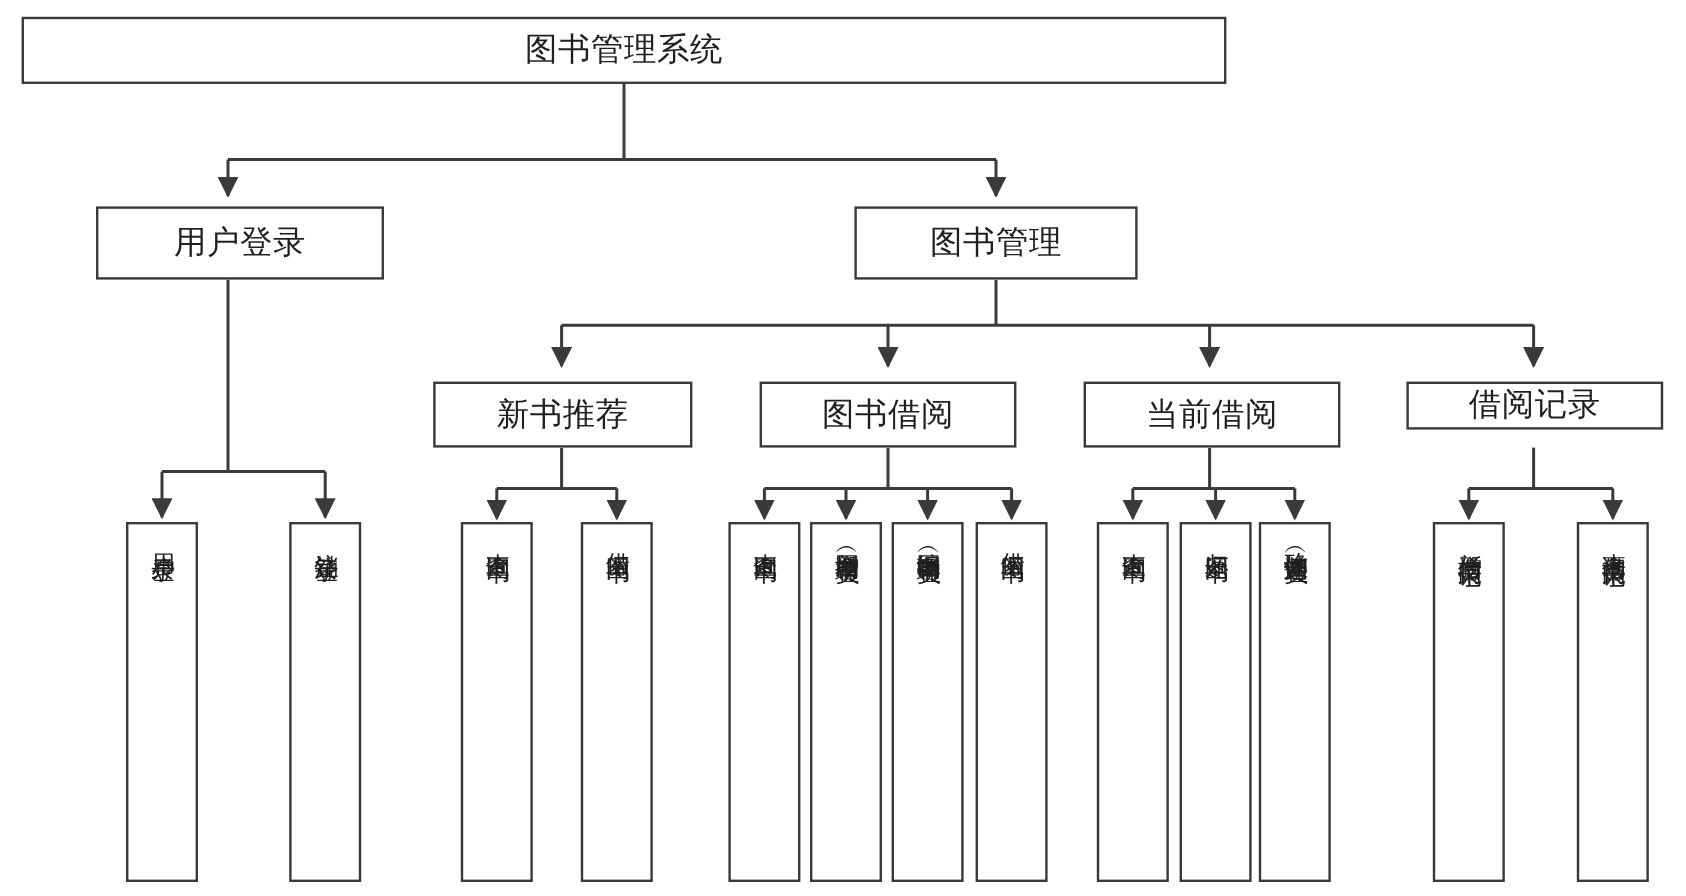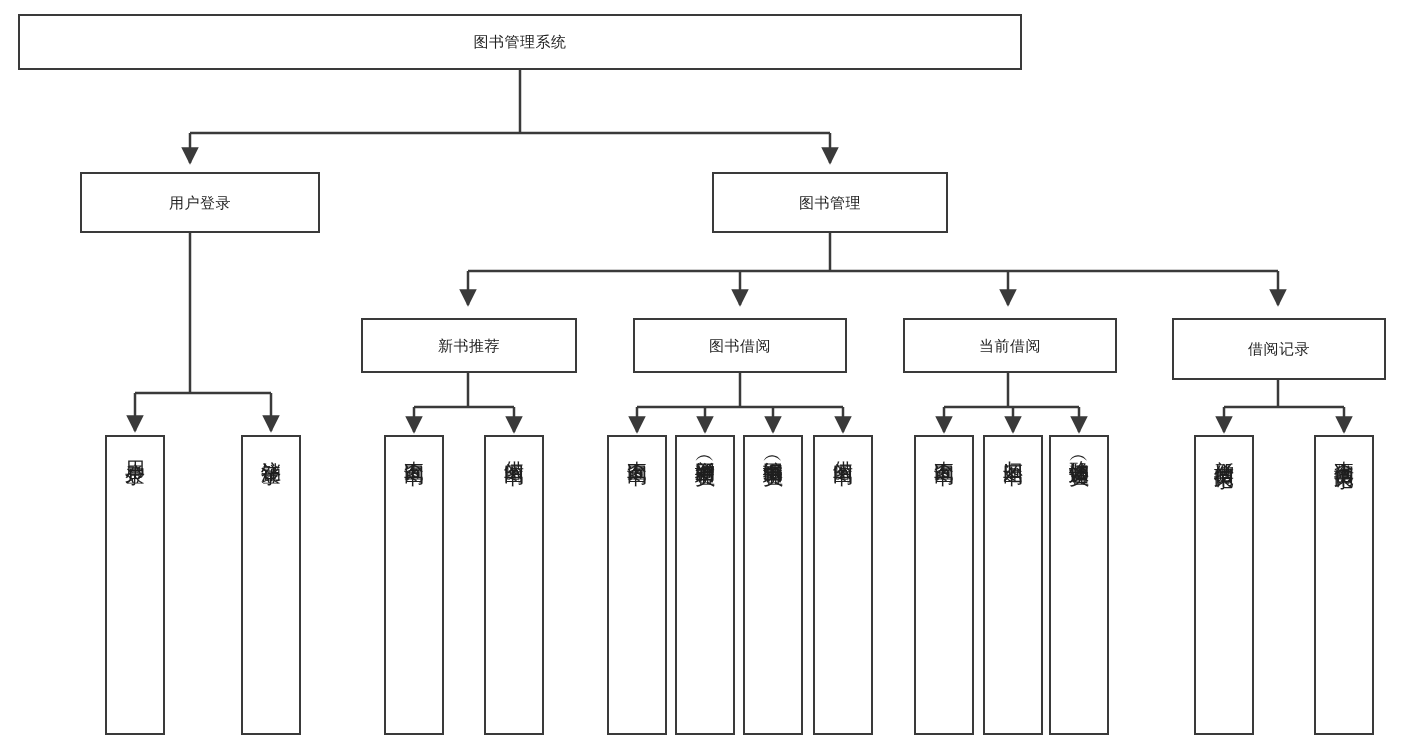--- a/index.html
+++ b/index.html
@@ -30,21 +30,21 @@
     position: absolute;
     box-sizing: border-box;
     border: 2px solid #3a3a3a;
     background: #ffffff;
     display: flex;
     align-items: center;
     justify-content: center;
     color: #222222;
   }
   .node .label {
-    font-size: 15px;
+    font-size: 27px;
     line-height: 1.15;
     letter-spacing: 0.5px;
     white-space: nowrap;
     color: #1f1f1f;
   }
   .node.leaf {
     align-items: flex-start;
     padding-top: 8px;
   }
   .node.leaf .label {
@@ -143,21 +143,21 @@
   </div>
 
   <div class="node" style="left:633px; top:318px; width:214px; height:55px;text-align:right;">
     <span class="label">图书借阅</span>
   </div>
 
   <div class="node" style="left:903px; top:318px; width:214px; height:55px;">
     <span class="label">当前借阅</span>
   </div>
 
-  <div class="node" style="left:1172px; top:318px; width:214px; height:62px;">
+  <div class="node" style="left:1172px; top:318px; width:214px; height:40px;">
     <span class="label">借阅记录</span>
   </div>
 
   <div class="node leaf" style="left:105px; top:435px; width:60px; height:300px;">
     <span class="label">用户登录</span>
   </div>
 
   <div class="node leaf" style="left:241px; top:435px; width:60px; height:300px;">
     <span class="label">注销登录</span>
   </div>

